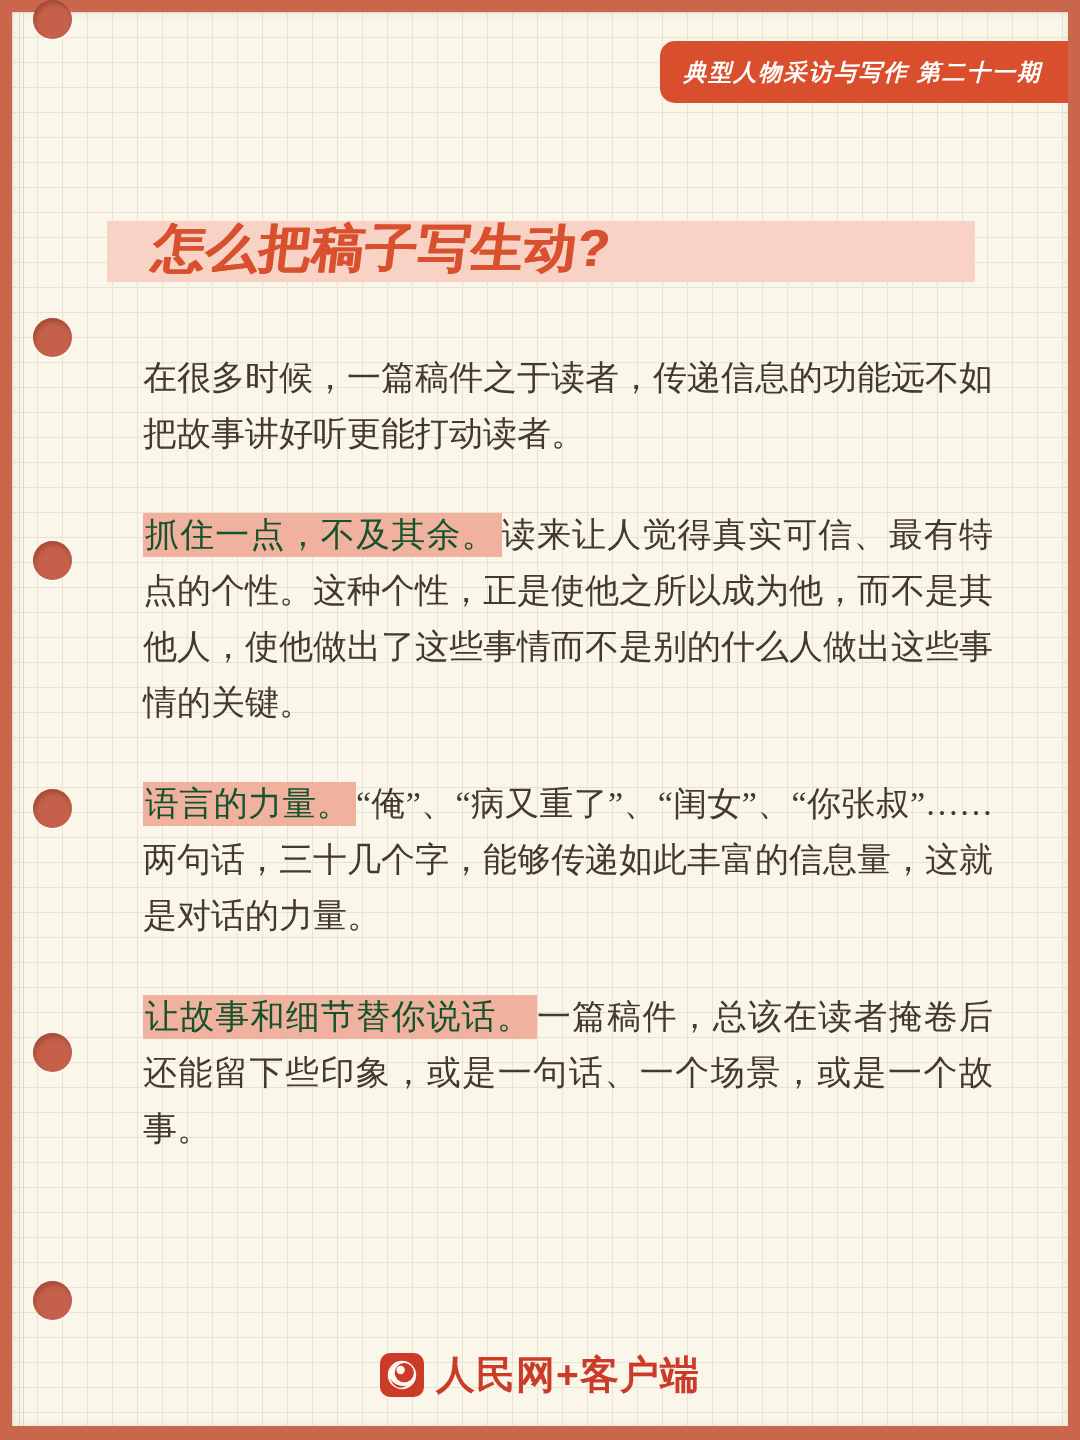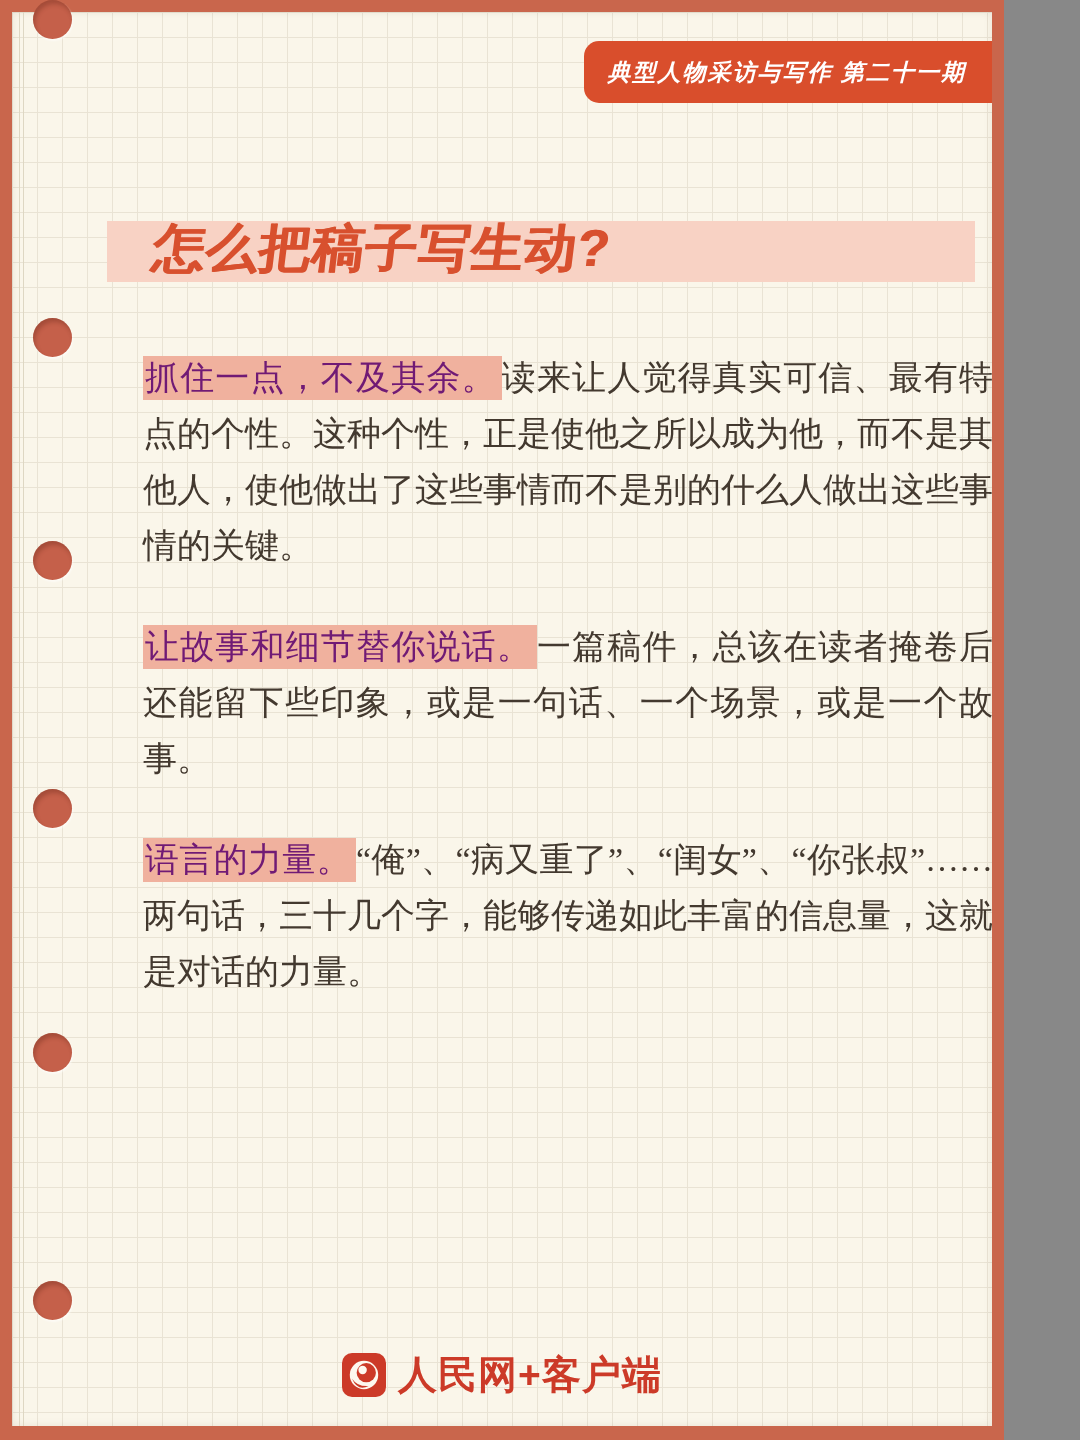--- a/index.html
+++ b/index.html
@@ -1,20 +1,20 @@
 <!DOCTYPE html>
 <html><head>
 <meta charset="utf-8">
 <style>
   html, body { margin: 0; padding: 0; background: #888; }
   * { box-sizing: border-box; }
 
   .card {
     position: relative;
-    width: 1004px;
+    width: 1080px;
     height: 1440px;
     background: #c9664c; 
     overflow: hidden;
     font-family: "Liberation Sans", "DejaVu Sans", sans-serif;
   }
 
   
   .page {
     position: absolute;
     left: 12px; top: 12px; right: 12px; bottom: 14px;
@@ -96,21 +96,21 @@
     width: 850px;
     font-family: "Liberation Serif", "DejaVu Serif", serif;
     font-size: 34px;
     line-height: 56px;
     color: #43392f;
     text-align: justify;
   }
   .content p { margin: 0 0 45px 0; }
   .lead {
     background: #f0b19e;
-    color: #701a75;
+    color: #14532d;
     padding: 3px 5px 4px 2px;
     -webkit-box-decoration-break: clone;
     box-decoration-break: clone;
   }
 
   
   .footer {
     position: absolute;
     left: 0; right: 0;
     top: 1348px;
@@ -145,23 +145,24 @@
 
   <div class="badge">
     <span>典型人物采访与写作 第二十一期</span>
   </div>
 
   <div class="title-bar">
     <h1>怎么把稿子写生动?</h1>
   </div>
 
   <div class="content">
+    <p><span>在很多时候，一篇稿件之于读者，传递信息的功能远不如把故事讲好听更能打动读者。</span></p>
     <p><span class="lead">抓住一点，不及其余。</span><span>读来让人觉得真实可信、最有特点的个性。这种个性，正是使他之所以成为他，而不是其他人，使他做出了这些事情而不是别的什么人做出这些事情的关键。</span></p>
+    <p><span class="lead">语言的力量。</span><span>“俺”、“病又重了”、“闺女”、“你张叔”……两句话，三十几个字，能够传递如此丰富的信息量，这就是对话的力量。</span></p>
     <p><span class="lead">让故事和细节替你说话。</span><span>一篇稿件，总该在读者掩卷后还能留下些印象，或是一句话、一个场景，或是一个故事。</span></p>
-    <p><span class="lead">语言的力量。</span><span>“俺”、“病又重了”、“闺女”、“你张叔”……两句话，三十几个字，能够传递如此丰富的信息量，这就是对话的力量。</span></p>
   </div>
 
   <div class="footer">
     <svg width="44" height="44" viewBox="0 0 48 48" aria-hidden="true">
       <rect x="0" y="0" width="48" height="48" rx="11" fill="#cc3a28"></rect>
       <circle cx="24" cy="24" r="15.5" fill="#fdf8ef"></circle>
       <circle cx="26.5" cy="21.5" r="10.5" fill="#cc3a28"></circle>
       <circle cx="22.5" cy="18.5" r="4.6" fill="#fdf8ef"></circle>
       <path d="M11 28 q6 9 18 8 q-12 6 -18 -8z" fill="#cc3a28"></path>
     </svg>

